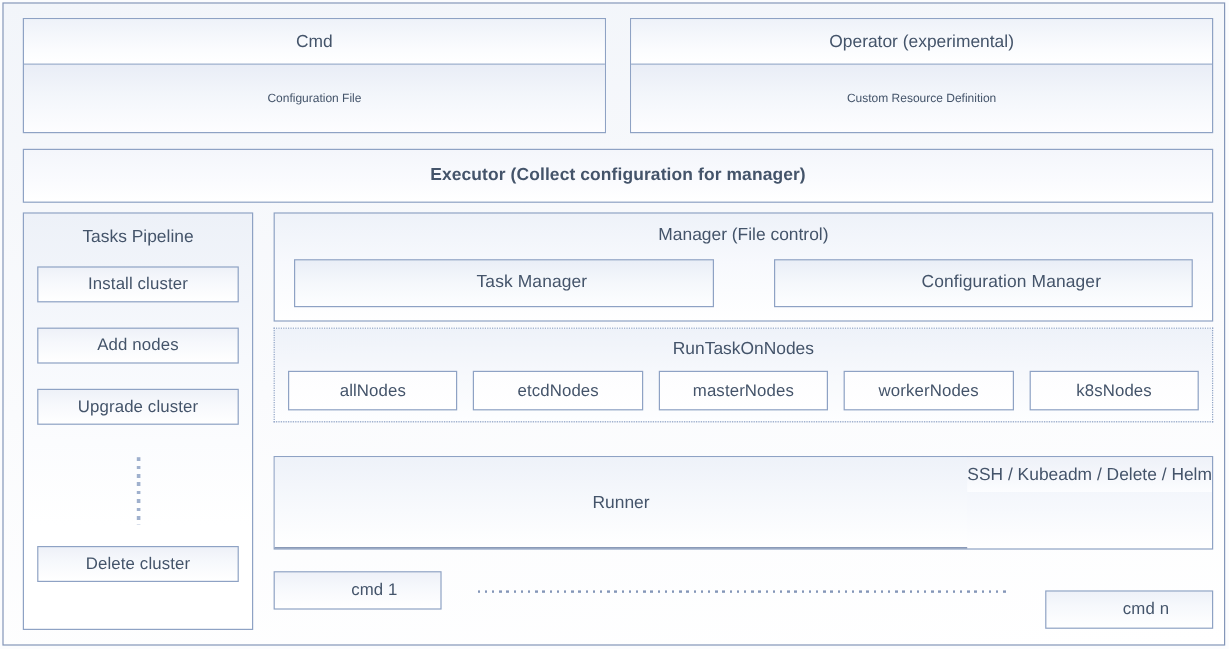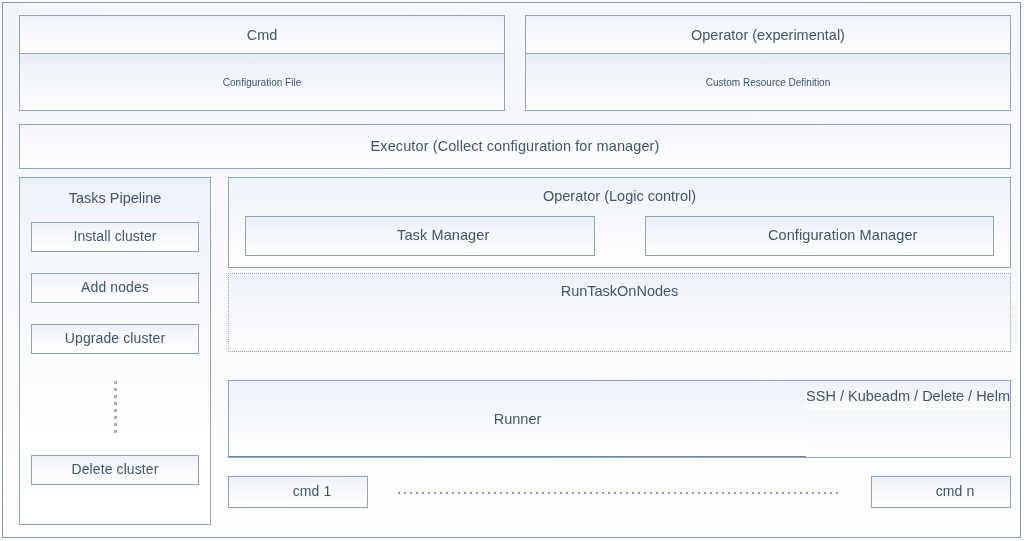--- a/index.html
+++ b/index.html
@@ -47,20 +47,21 @@
     text-align: center;
   }
   .box.flat-white {
     background: linear-gradient(180deg, #fdfdfe 0%, #ffffff 100%);
   }
   .box.soft {
     background: linear-gradient(180deg, #e9eef7 0%, #f4f7fb 45%, #fdfeff 100%);
   }
   .box.pale {
     background: linear-gradient(180deg, #f4f6fb 0%, #fafbfe 60%, #ffffff 100%);
+    font-weight: bold;
   }
 
   
   .top-row {
     position: absolute;
     left: 16px;
     top: 12px;
     width: 992px;
     height: 96px;
     display: flex;
@@ -273,21 +274,21 @@
   }
   .cmd-box {
     position: absolute;
     top: 0;
     width: 140px;
     height: 32px;
     font-size: 14px;
     padding-left: 28px;
   }
   .cmd-box.first { left: 0; }
-  .cmd-box.last  { right: 0; }
+  .cmd-box.last  { right: 0; margin-top: 16px; }
   .cmd-dots {
     position: absolute;
     left: 170px;
     right: 170px;
     top: 16px;
     height: 2px;
     background-image: repeating-linear-gradient(
       to right,
       #8496b8 0px, #8496b8 2px,
       transparent 2px, transparent 6px
@@ -326,29 +327,36 @@
         <div class="box pipeline-item">Upgrade cluster</div>
 
         <div class="dots-vertical"></div>
 
         <div class="box pipeline-item last">Delete cluster</div>
       </div>
 
       <div class="right-col">
 
         <div class="manager">
-          <div class="manager-title">Operator (Logic control)</div>
+          <div class="manager-title">Manager (File control)</div>
           <div class="manager-inner">
             <div class="box soft">Task Manager</div>
             <div class="box soft">Configuration Manager</div>
           </div>
         </div>
 
         <div class="runtask">
           <div class="runtask-title">RunTaskOnNodes</div>
+          <div class="runtask-nodes">
+            <div class="box flat-white">allNodes</div>
+            <div class="box flat-white">etcdNodes</div>
+            <div class="box flat-white">masterNodes</div>
+            <div class="box flat-white">workerNodes</div>
+            <div class="box flat-white">k8sNodes</div>
+          </div>
         </div>
 
         <div class="runner">
           <div class="head">Runner</div>
           <div class="sub">SSH / Kubeadm / Delete / Helm</div>
         </div>
 
         <div class="cmd-row">
           <div class="box cmd-box first">cmd 1</div>
           <div class="cmd-dots"></div>

